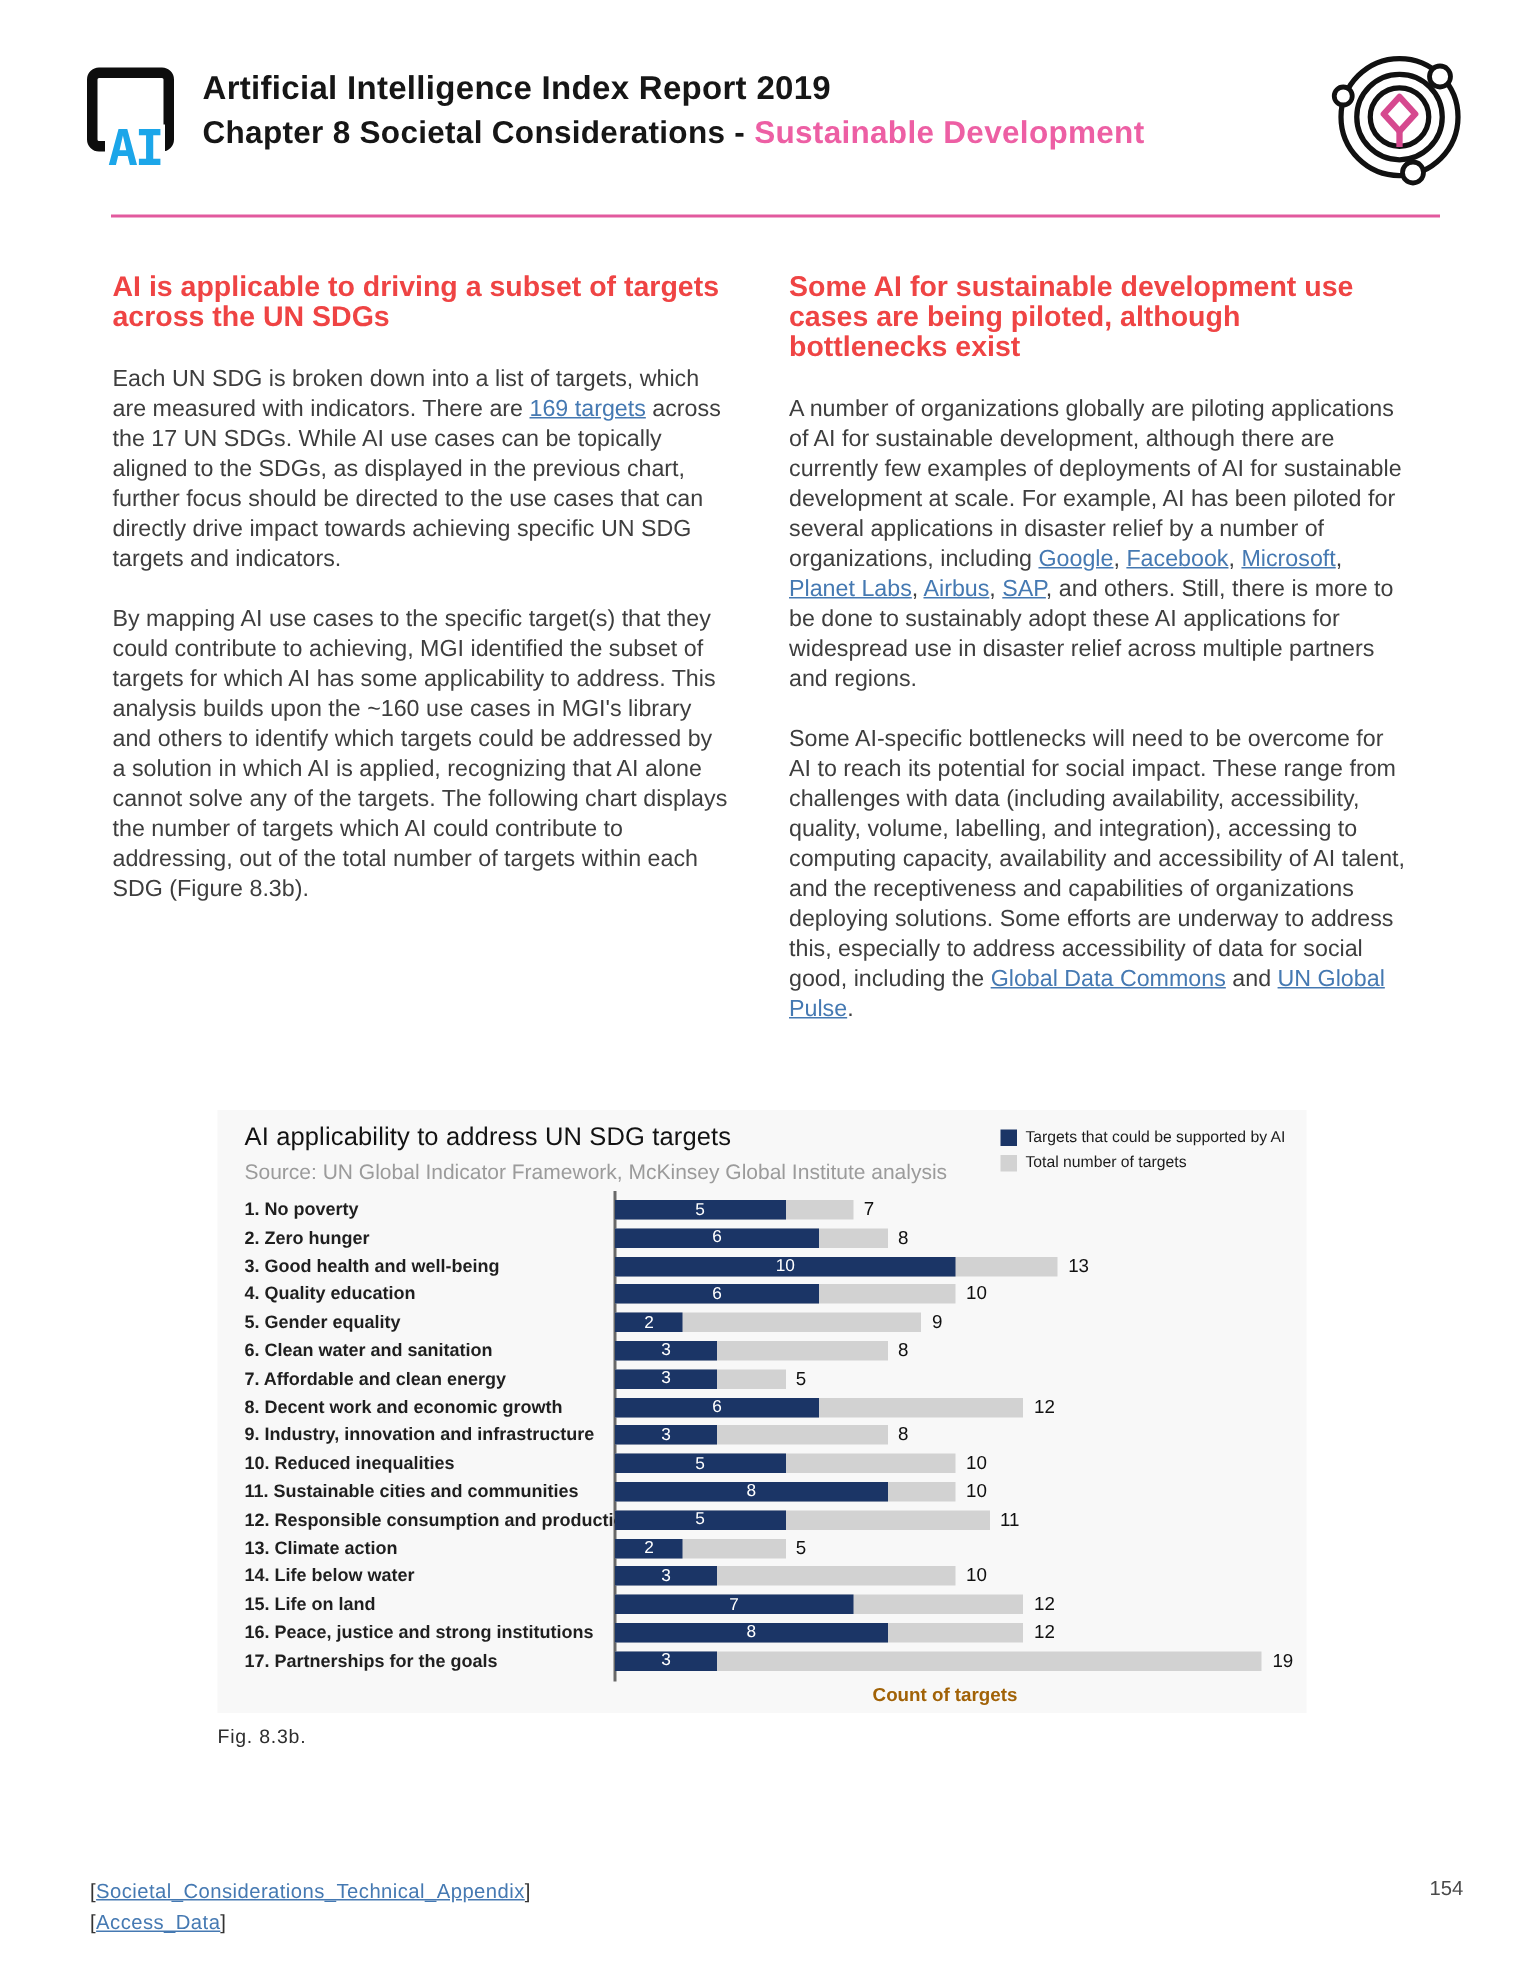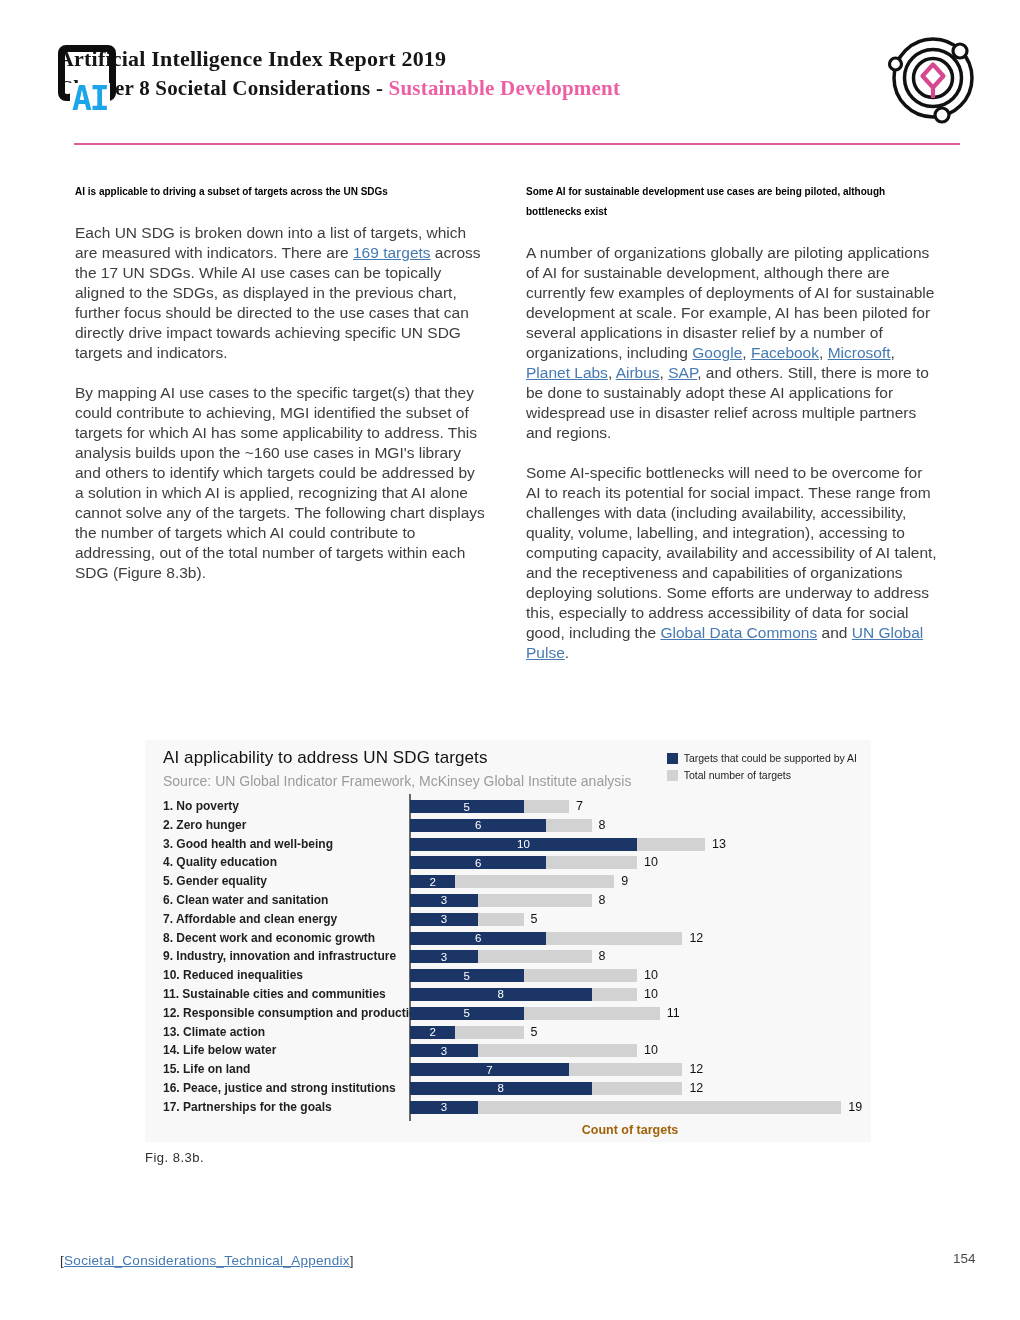--- a/index.html
+++ b/index.html
@@ -12,35 +12,35 @@
 
   
   .header { position:absolute; top:42px; left:58px; }
   .logo { position:absolute; left:0; top:3px; width:62px; height:60px;padding-left:29px; }
   .logo-frame { position:absolute; left:0; top:0; width:58px; height:56px; border:7px solid #0d0d0d; border-radius:8px; }
   .logo-ai {
     position:absolute; left:12px; bottom:-9px; background:#ffffff; padding:0 2px;
     font-family:"DejaVu Sans Mono", monospace; font-weight:bold; font-size:33px;
     line-height:0.95; color:#1ca6e9; letter-spacing:-2px;
   }
-  .header-titles { padding-top:1px;font-family:Liberation Serif, serif; }
+  .header-titles { margin-left:77px; padding-top:1px; }
   .title1 { font-size:22px; font-weight:bold; color:#161616; line-height:31px; letter-spacing:0.2px; }
   .title2 { font-size:21px; font-weight:bold; color:#161616; line-height:29px; letter-spacing:0.2px; }
   .title2 .pink { color:#ed5fa4; }
   .orbit-icon { position:absolute; left:883px; top:28px; width:100px; height:100px; }
 
   
   .section-row { position:absolute; top:141px; left:74px; right:60px; display:flex; align-items:center; gap:14px; }
   .section-heading { font-size:21px; font-weight:bold; color:#e25a9e; letter-spacing:0.2px; white-space:nowrap; }
   .section-line { flex:1; height:2px; background:#e25a9e; margin-top:2px; }
 
   
   .columns { position:absolute; top:182px; left:75px; width:862px; display:flex; gap:40px; }
   .col { width:411px; }
-  .col-heading { font-size:10px; font-weight:bold; color:#000000; line-height:20px; margin-bottom:21px; }
+  .col-heading { font-size:19px; font-weight:bold; color:#ef4444; line-height:20px; margin-bottom:21px; }
   .col p { font-size:15.5px; color:#3e3e3e; line-height:20px; margin-bottom:20px; }
   .link { color:#4579b2; text-decoration:underline; cursor:pointer;text-align:center; }
 
   
   .chart-card { position:absolute; left:145px; top:740px; width:726px; height:402px; background:#f8f8f8; }
   .chart-title { position:absolute; left:18px; top:8px; font-size:17px; color:#121212; letter-spacing:0.1px; }
   .chart-source { position:absolute; left:18px; top:33px; font-size:14px; color:#9b9b9b; }
   .legend { position:absolute; right:14px; top:12px; }
   .legend-row { display:flex; align-items:center; gap:6px; margin-bottom:5px; }
   .legend-swatch { width:11px; height:11px; flex:0 0 11px; }
@@ -292,14 +292,15 @@
         </div>
       </div>
     </div>
   <div class="chart-xlabel">Count of targets</div>
 </div>
 
 <div class="fig-caption">Fig. 8.3b.</div>
 
 <div class="footer-links">
     <div class="footer-line"><span class="bracket">[</span><a class="link">Societal_Considerations_Technical_Appendix</a><span class="bracket">]</span></div>
+    <div class="footer-line"><span class="bracket">[</span><a class="link">Access_Data</a><span class="bracket">]</span></div>
   </div>
 <div class="page-number">154</div>
 
 </body></html>

